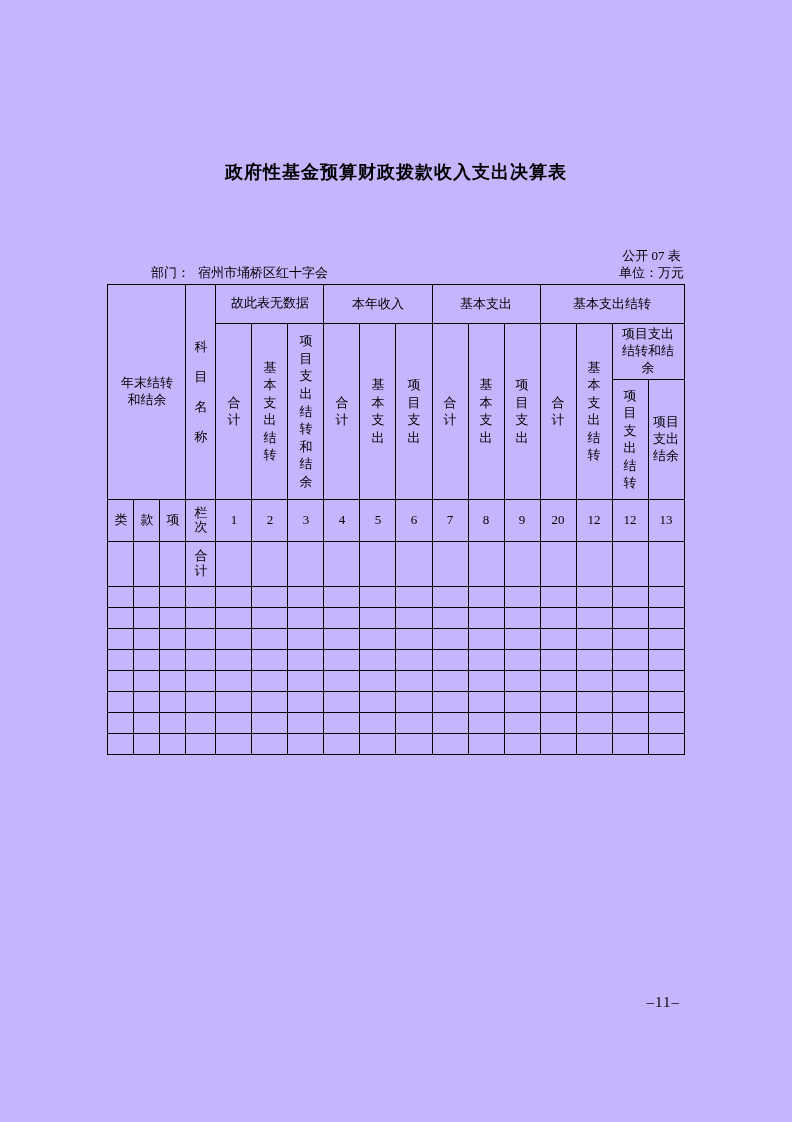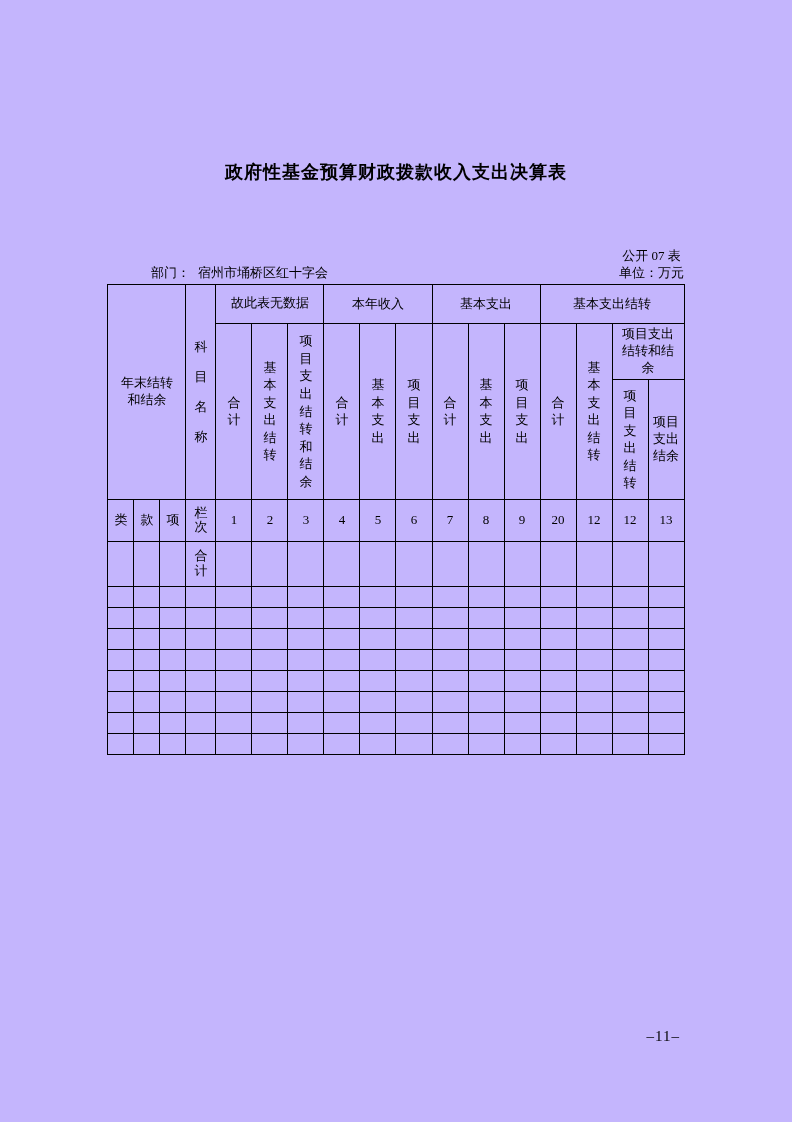--- a/index.html
+++ b/index.html
@@ -49,21 +49,21 @@
   
   .w4 { display: inline-block; width: 4.1em; word-break: break-all; line-height: 1.3; }
   .w6 { display: inline-block; width: 6.1em; word-break: break-all; line-height: 1.3; }
   .w2 { display: block; width: 2.15em; margin: 16px auto; word-break: break-all; line-height: 1.3; }
 
   .note {
     width: 576px; margin: 27px auto 0;
     font-size: 14px; line-height: 1.45;
     text-align: justify;
   }
-  .pageno { position: absolute; top: 1028px; right: 112px; font-size: 15px; letter-spacing: 1px; }
+  .pageno { position: absolute; top: 994px; right: 112px; font-size: 15px; letter-spacing: 1px; }
 </style>
 </head>
 <body>
 
 <div class="page">
 
   <h1 class="title">政府性基金预算财政拨款收入支出决算表</h1>
 
   <div class="meta">
     <div class="meta-left">

